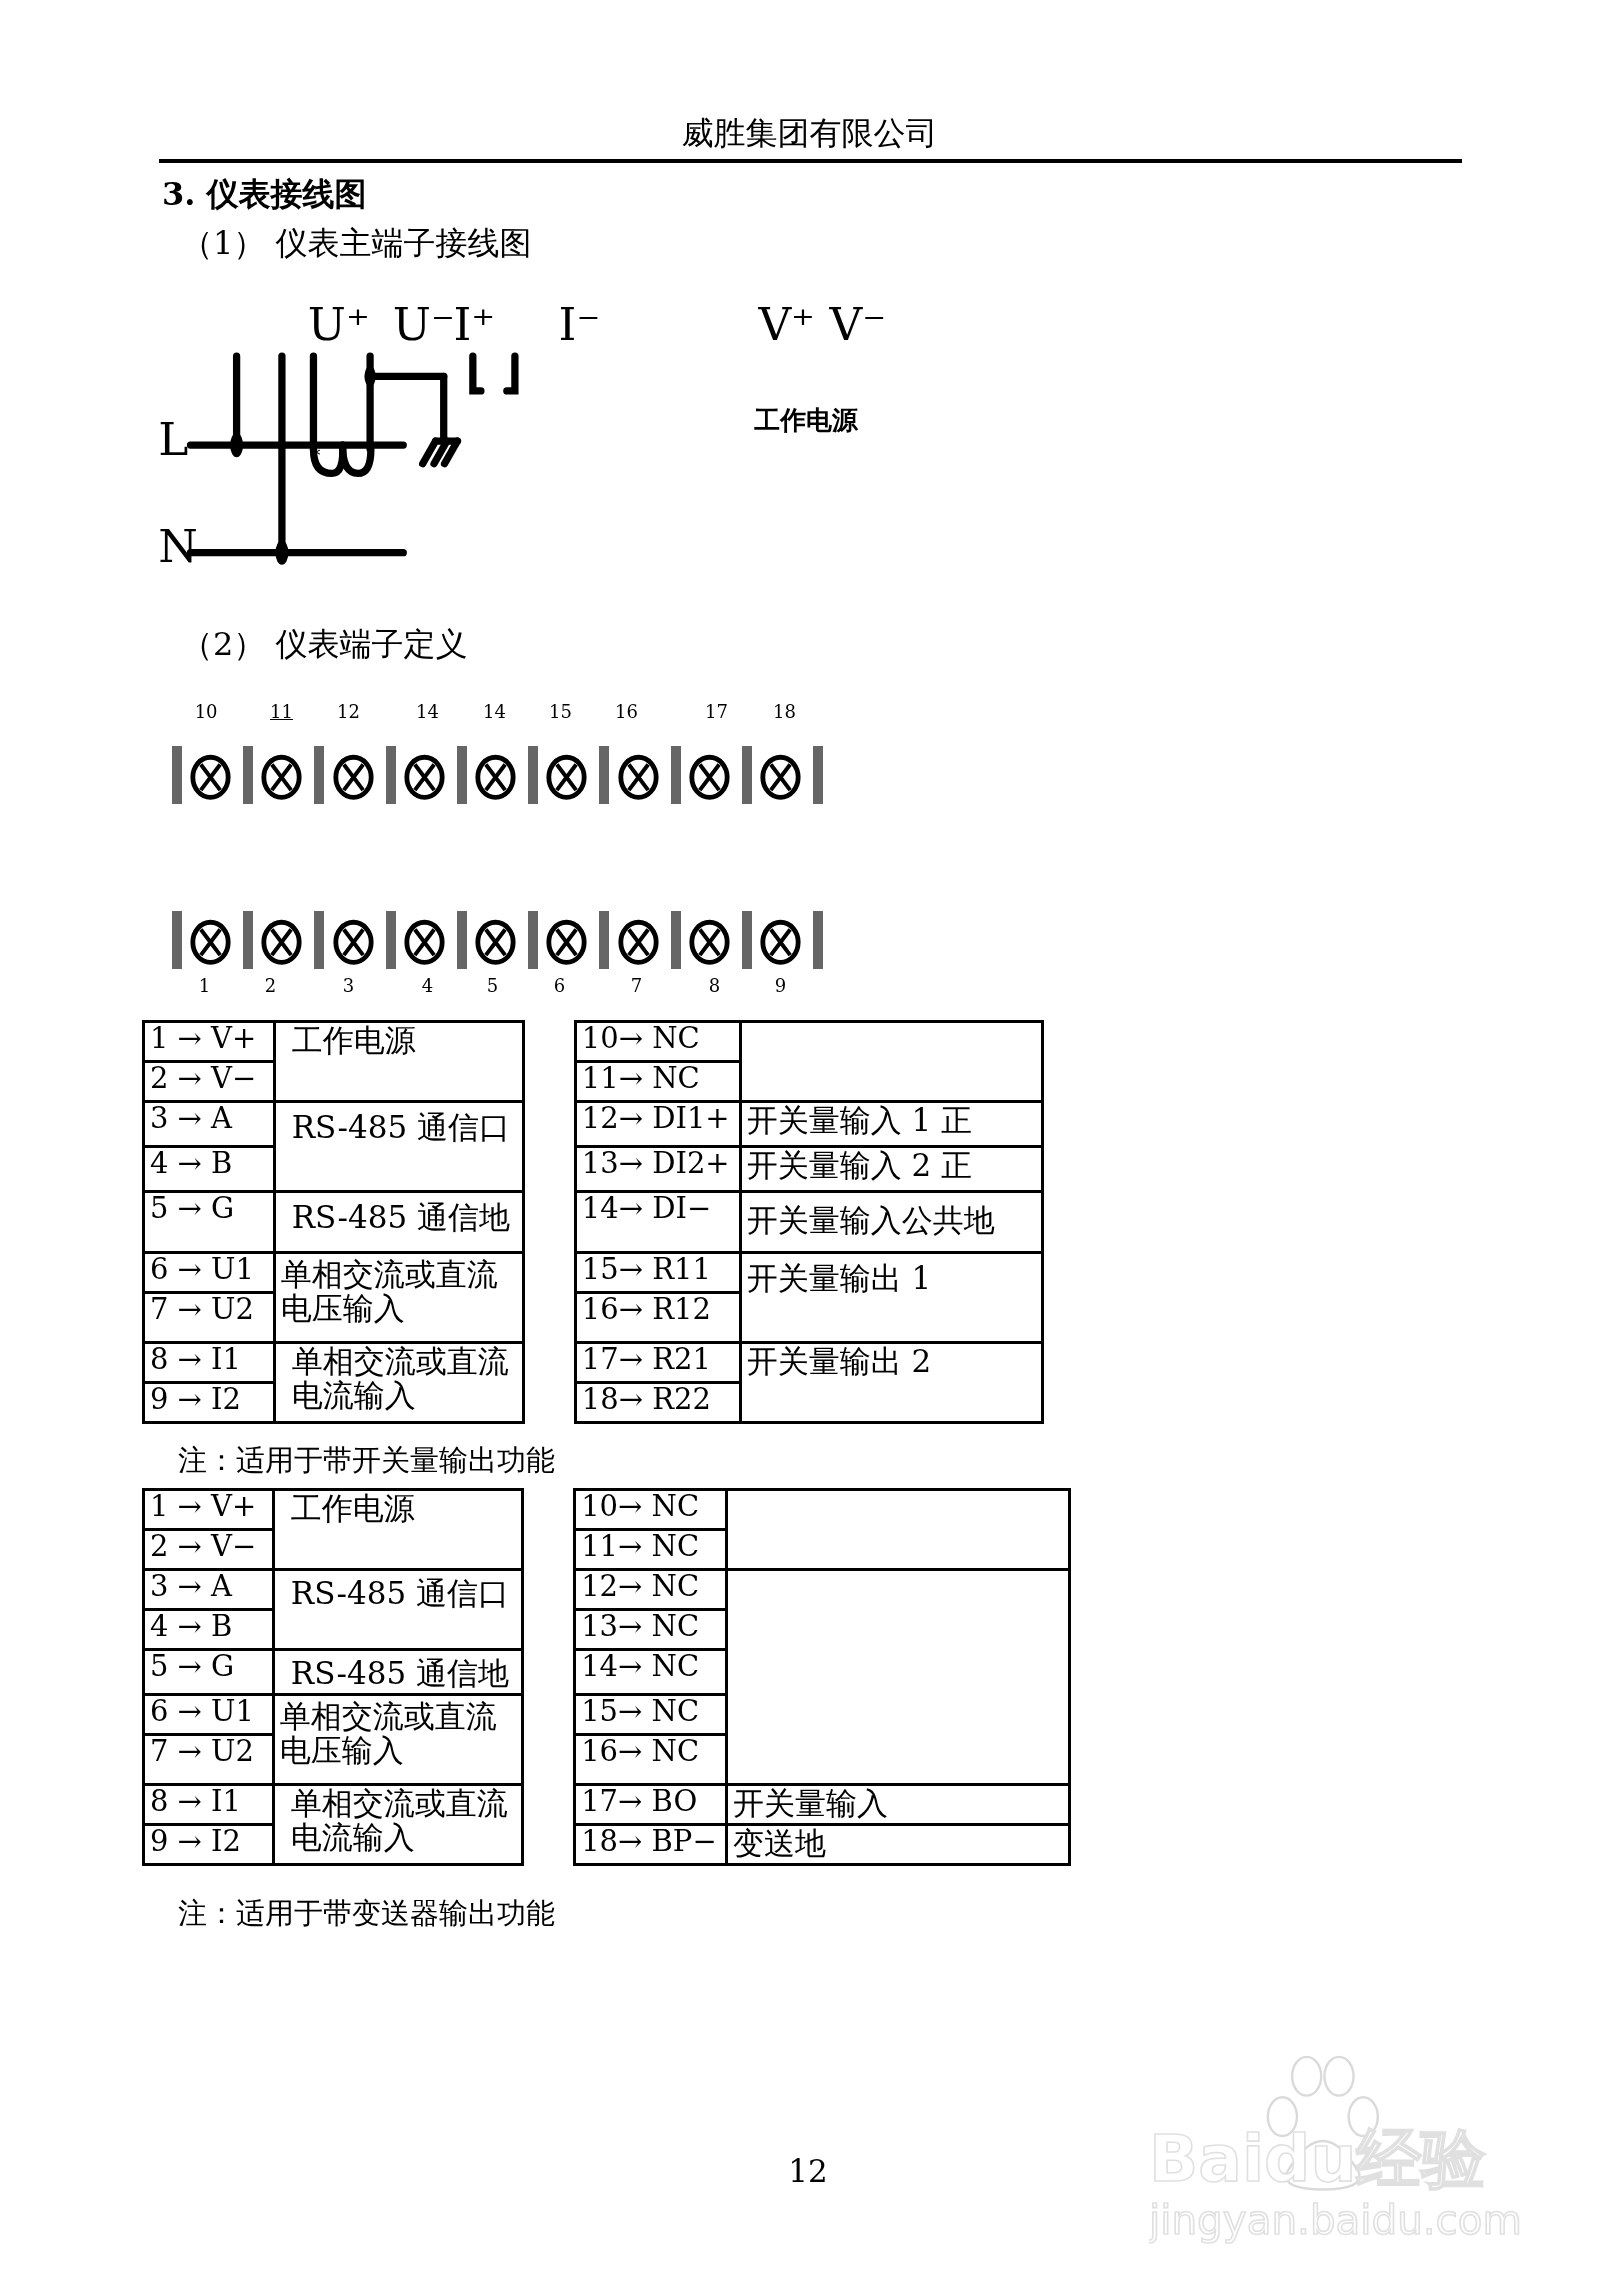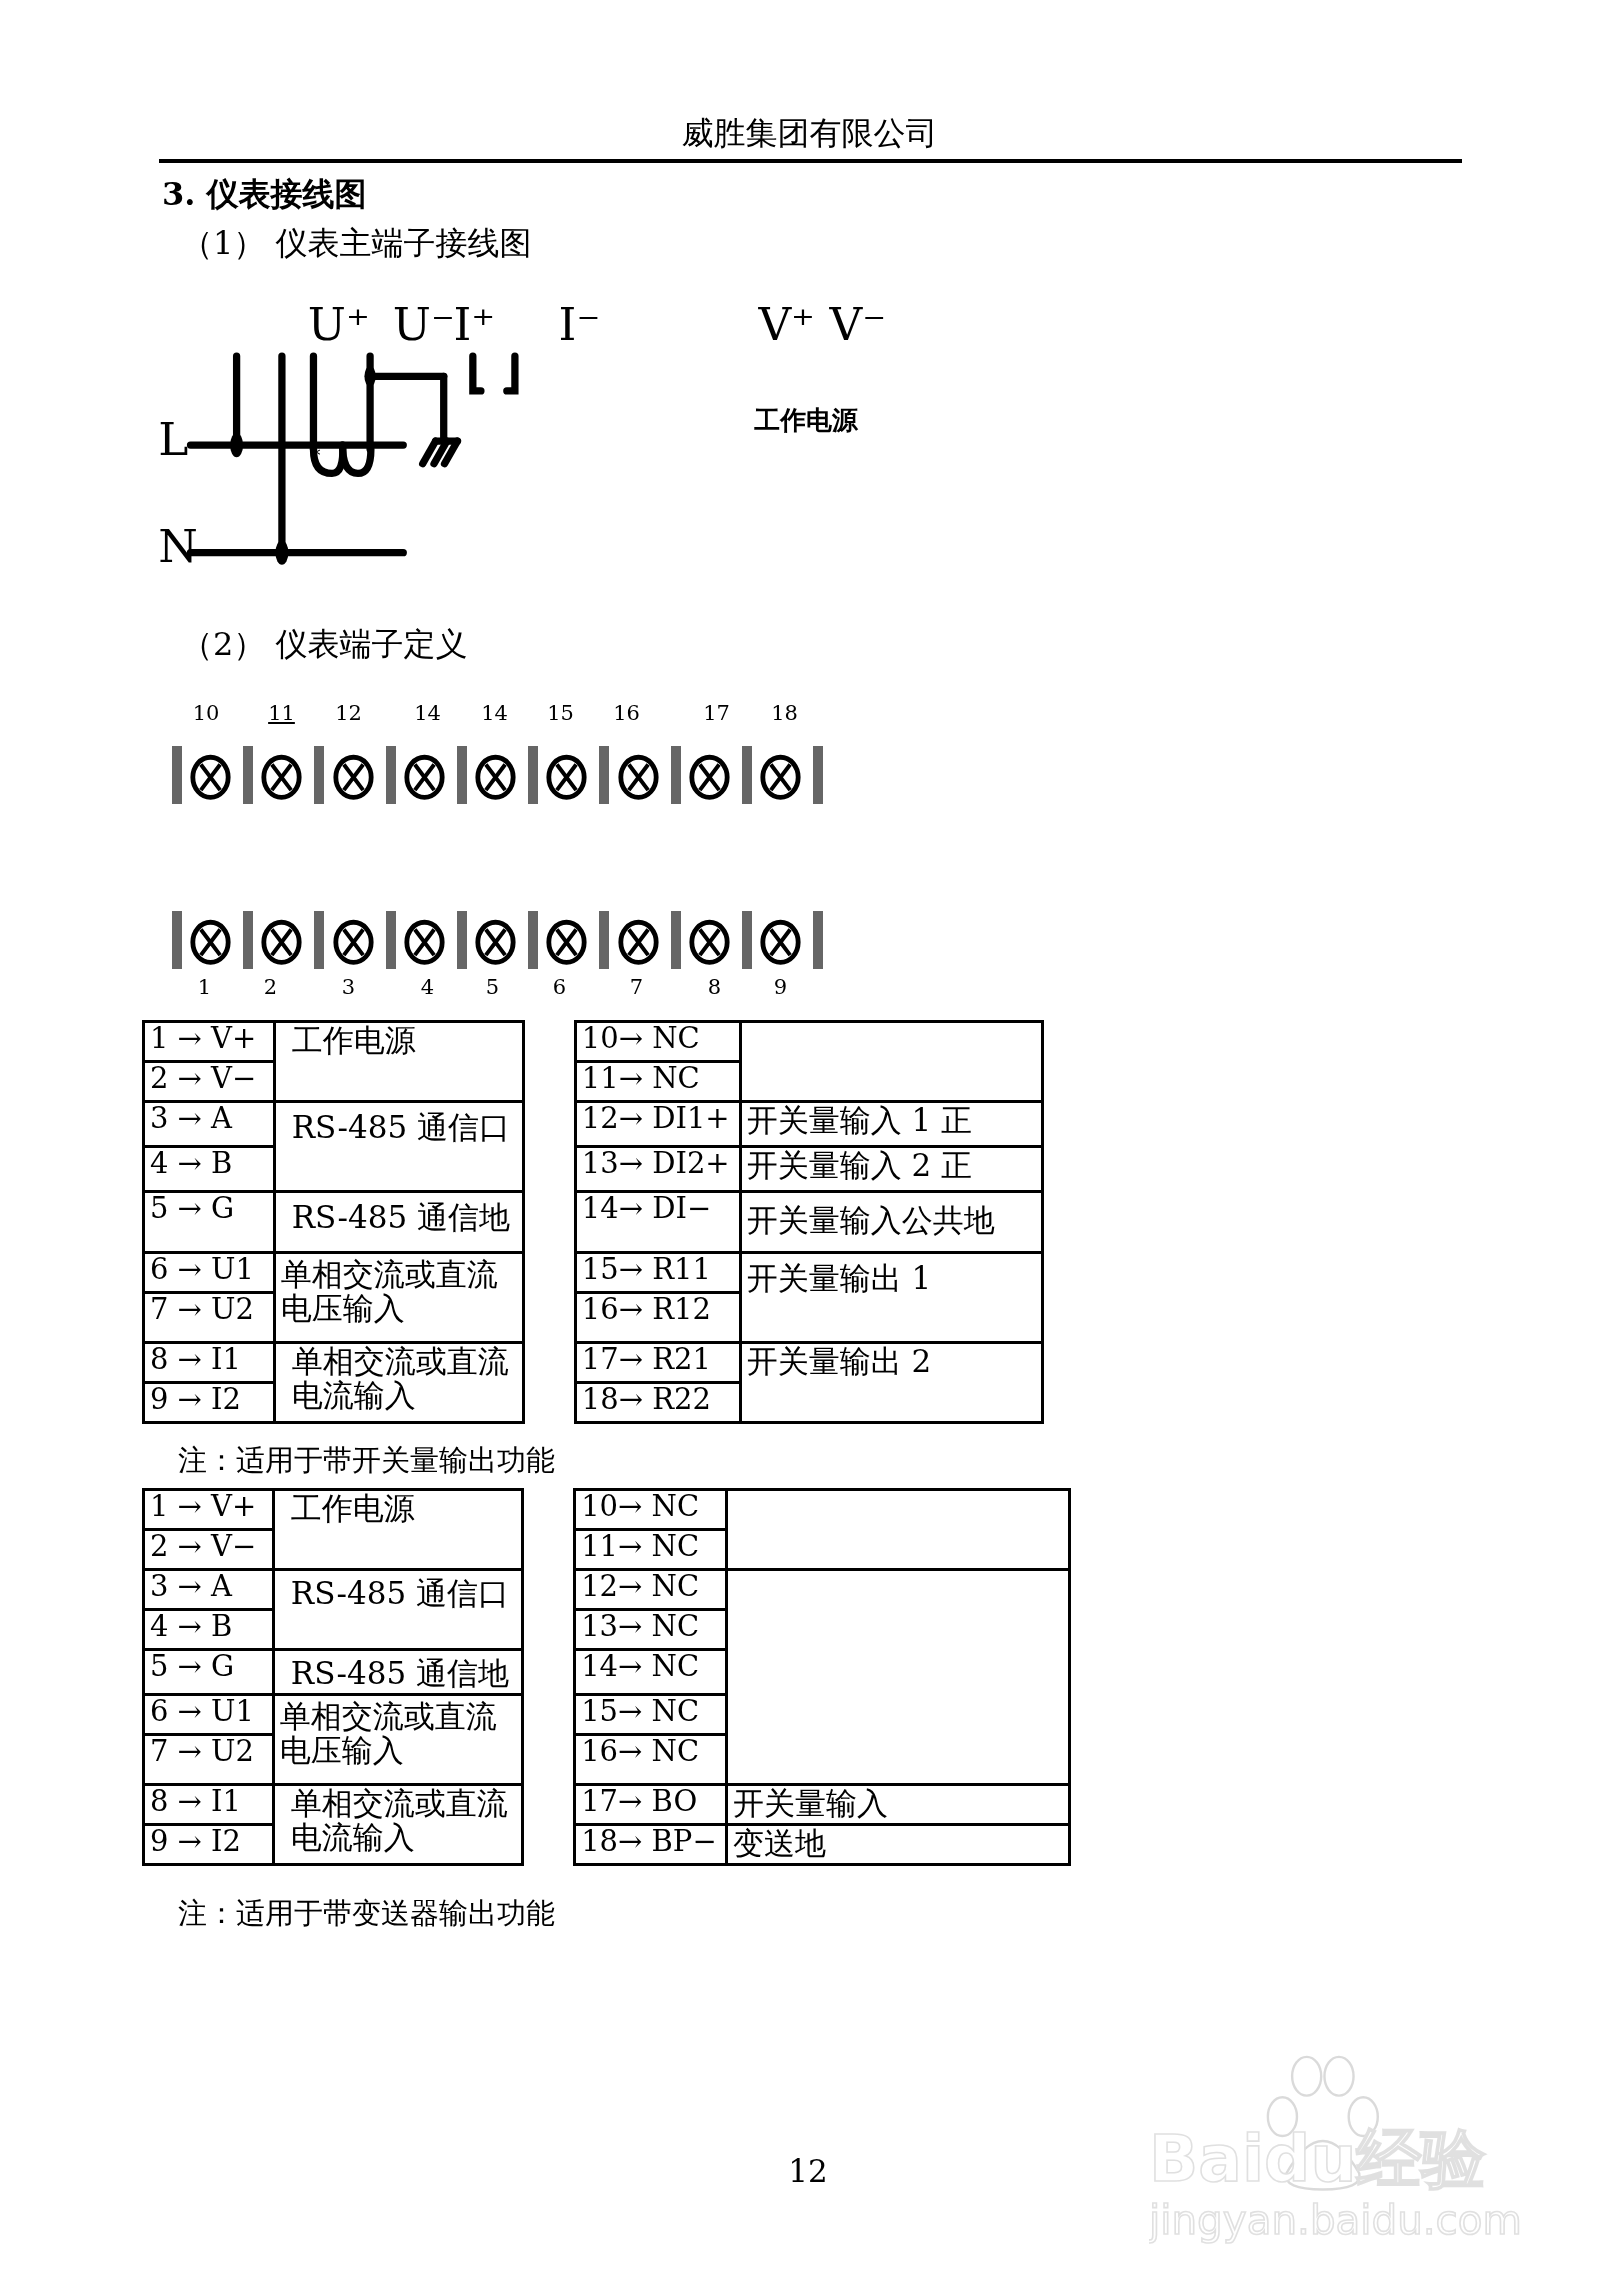--- a/index.html
+++ b/index.html
@@ -4,21 +4,21 @@
 <style>
   html, body { margin:0; padding:0; background:#ffffff; }
   body { width:1616px; height:2295px; position:relative; overflow:hidden;
          font-family:"DejaVu Serif","Liberation Serif",serif; color:#000; }
   .abs { position:absolute; }
   .header-title { left:0; width:1619px; top:112px; text-align:center; font-size:32px; }
   .header-rule { left:159px; width:1303px; top:159px; height:4px; background:#000; }
   .h3 { left:162px; top:173px; font-size:32px; font-weight:bold; }
   .h4 { left:168px; top:222px; font-size:32px;margin-left:13px; }
   .diagram { left:146px; top:275px; width:809px; height:324px; }
-  .term-num { font-size:21px; text-align:center; width:49px; }
+  .term-num { font-size:18px; text-align:center; width:49px; }
   .strip { height:58px; }
   .strip-bar { position:absolute; width:9.7px; height:58px; background:#666; top:0; }
   .strip-screw { position:absolute; top:6.5px; width:45px; height:47px; }
   table.pin { position:absolute; border-collapse:collapse; font-size:29px; line-height:1.1; }
   table.pin td { border:3.2px solid #000; padding:0 4.9px; vertical-align:top; white-space:nowrap; height:34px; }
   table.pin td.gap { border-top:none; border-bottom:none; border-left:1.6px solid #b79ad9; border-right:1.6px solid #b79ad9; }
   table.pin td.desc { font-size:31px; }
   .note { font-size:29px; left:178px; }
   .page-num { left:0; width:1616px; text-align:center; top:2153px; font-size:31px; }
   .watermark { left:1149px; top:2052px; width:380px; height:194px; opacity:0.55; }

